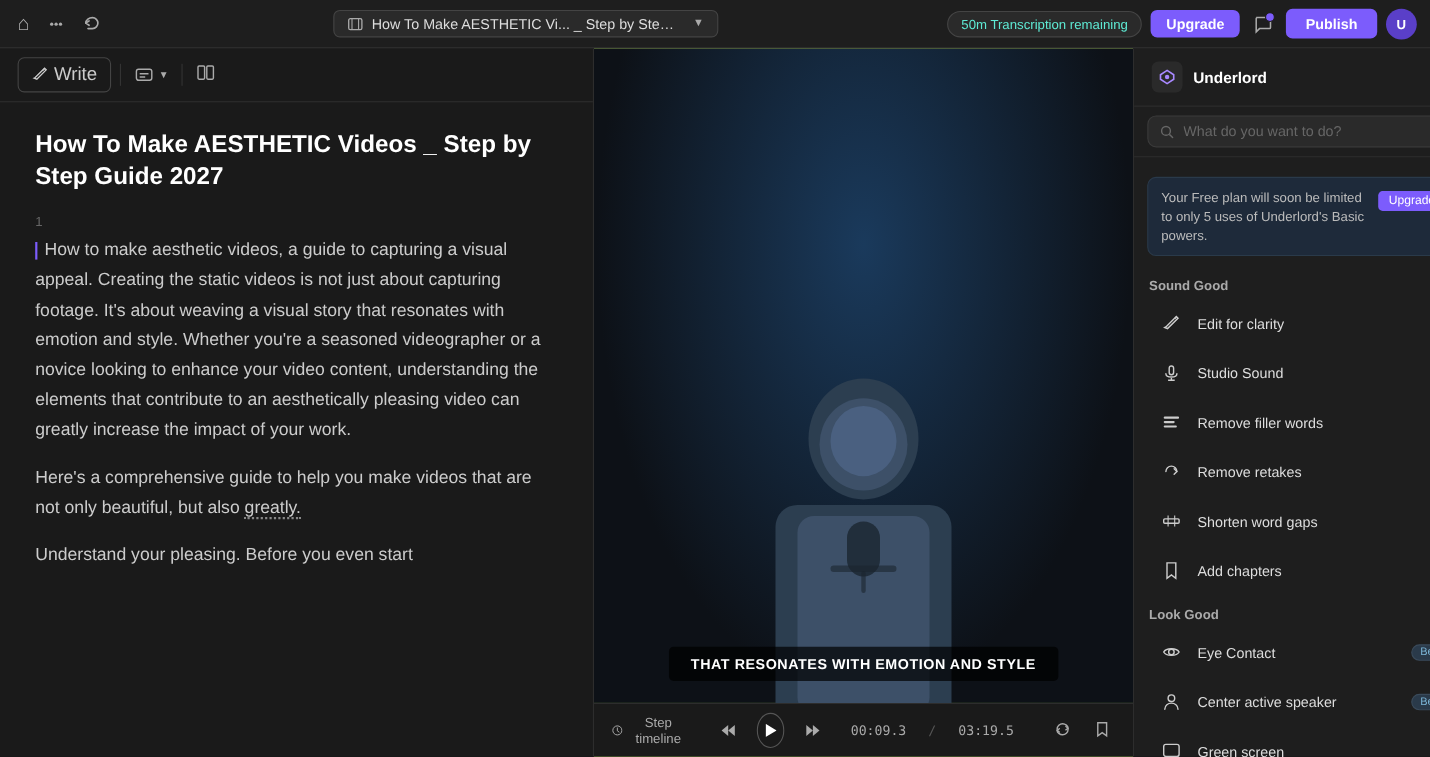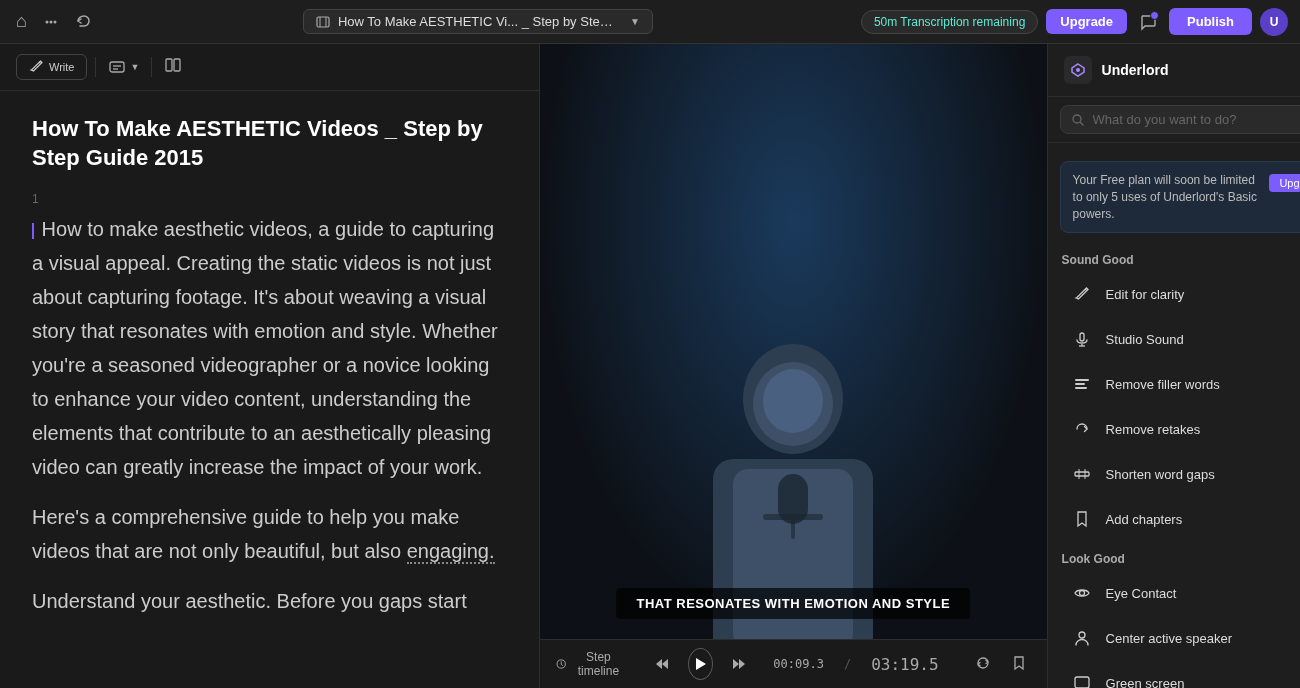--- a/index.html
+++ b/index.html
@@ -23,31 +23,31 @@
     .notification-dot { position: relative; }
     .notification-dot::after { content: ''; position: absolute; top: 2px; right: 2px; width: 7px; height: 7px; background: #7c5cfc; border-radius: 50%; border: 1.5px solid #1e1e1e; }
     .avatar-btn { width: 28px; height: 28px; border-radius: 50%; background: #5a3fc8; border: none; cursor: pointer; display: flex; align-items: center; justify-content: center; font-size: 12px; color: #fff; font-weight: 600; }
 
     
     .main-area { display: flex; flex: 1; overflow: hidden; }
 
     
     .editor-panel { width: 540px; background: #1a1a1a; display: flex; flex-direction: column; border-right: 1px solid #2d2d2d; flex-shrink: 0; }
     .editor-toolbar { display: flex; align-items: center; gap: 8px; padding: 8px 16px; border-bottom: 1px solid #2d2d2d; }
-    .write-btn { display: flex; align-items: center; gap: 6px; background: none; border: 1px solid #444; border-radius: 6px; padding: 5px 12px; color: #ccc; cursor: pointer; font-size: 11px; }
+    .write-btn { display: flex; align-items: center; gap: 6px; background: none; border: 1px solid #444; border-radius: 6px; padding: 5px 12px; color: #ccc; cursor: pointer; font-size: 17px; }
     .toolbar-sep { width: 1px; height: 20px; background: #333; }
     .caption-icon-btn { display: flex; align-items: center; gap: 4px; background: none; border: none; color: #aaa; cursor: pointer; font-size: 18px; padding: 4px; }
     .layout-btn { background: none; border: none; color: #aaa; cursor: pointer; font-size: 16px; padding: 4px; }
 
     .editor-content { flex: 1; overflow-y: auto; padding: 24px 32px; }
     .editor-content::-webkit-scrollbar { width: 4px; }
     .editor-content::-webkit-scrollbar-thumb { background: #444; border-radius: 2px; }
     .doc-title { font-size: 22px; font-weight: 700; color: #fff; line-height: 1.3; margin-bottom: 20px; }
     .segment-number { color: #666; font-size: 12px; margin-bottom: 6px; }
-    .segment-text { font-size: 20px; line-height: 1.7; color: #ccc; margin-bottom: 16px; }
+    .segment-text { font-size: 16px; line-height: 1.7; color: #ccc; margin-bottom: 16px; }
     .segment-text .cursor { display: inline-block; width: 2px; height: 16px; background: #7c5cfc; margin-right: 2px; vertical-align: middle; animation: blink 1s infinite; }
     @keyframes blink { 0%, 100% { opacity: 1; } 50% { opacity: 0; } }
     .dotted-underline { border-bottom: 2px dotted #888; }
 
     
     .video-panel { flex: 1; background: #bef264; display: flex; flex-direction: column; position: relative; }
     .video-container { flex: 1; position: relative; overflow: hidden; }
     .video-caption { position: absolute; bottom: 20px; left: 50%; transform: translateX(-50%); background: rgba(0,0,0,0.7); padding: 8px 20px; border-radius: 4px; text-align: center; font-size: 13px; font-weight: 700; color: #fff; letter-spacing: 0.5px; white-space: nowrap; }
     .video-controls { background: #1a1a1a; border-top: 1px solid #2d2d2d; padding: 8px 16px; display: flex; align-items: center; gap: 12px; }
     .timeline-btn { background: none; border: none; color: #aaa; cursor: pointer; font-size: 12px; display: flex; align-items: center; gap: 6px; }
@@ -153,31 +153,31 @@
       </button>
       <div class="toolbar-sep"></div>
       <button class="layout-btn">
         <svg width="18" height="18" viewBox="0 0 18 18" fill="none">
             <rect x="2" y="3" width="6" height="12" rx="1" stroke="#aaa" stroke-width="1.3"></rect>
             <rect x="10" y="3" width="6" height="12" rx="1" stroke="#aaa" stroke-width="1.3"></rect>
           </svg>
       </button>
     </div>
     <div class="editor-content">
-      <div class="doc-title">How To Make AESTHETIC Videos _ Step by Step Guide 2015</div>
+      <div class="doc-title">How To Make AESTHETIC Videos _ Step by Step Guide 2027</div>
       <div class="segment-number">1</div>
       <div class="segment-text">
         <span class="cursor"></span>
         <span>How to make aesthetic videos, a guide to capturing a visual appeal. Creating the static videos is not just about capturing footage. It's about weaving a visual story that resonates with emotion and style. Whether you're a seasoned videographer or a novice looking to enhance your video content, understanding the elements that contribute to an aesthetically pleasing video can greatly increase the impact of your work.</span>
       </div>
       <div class="segment-text">
-        <span>Here's a comprehensive guide to help you make videos that are not only beautiful, but also <span class="dotted-underline">engaging.</span></span>
+        <span>Here's a comprehensive guide to help you make videos that are not only beautiful, but also <span class="dotted-underline">greatly.</span></span>
       </div>
       <div class="segment-text">
-        <span>Understand your aesthetic. Before you gaps start</span>
+        <span>Understand your pleasing. Before you even start</span>
       </div>
     </div>
   </div>
 
   <div class="video-panel">
     <div class="video-container">
       <div class="video-bg">
         <div class="video-dark-grad"></div>
 
         <svg class="person-silhouette" viewBox="0 0 280 320" fill="none" xmlns="http://www.w3.org/2000/svg">
@@ -215,21 +215,21 @@
           </svg>
       </button>
       <button class="ctrl-btn">
         <svg width="16" height="16" viewBox="0 0 16 16" fill="none">
             <polygon points="8,3 14,8 8,13" fill="#aaa"></polygon>
             <polygon points="2,3 8,8 2,13" fill="#aaa"></polygon>
           </svg>
       </button>
       <span style="font-size:12px;color:#aaa;font-family:monospace;margin:0 8px;">00:09.3</span>
       <span style="font-size:12px;color:#555;font-family:monospace;">/</span>
-      <span style="font-size:16px;color:#aaa;font-family:monospace;margin:0 8px;">03:19.5</span>
+      <span style="font-size:12px;color:#aaa;font-family:monospace;margin:0 8px;">03:19.5</span>
       <div style="flex:1"></div>
       <button class="loop-btn">
         <svg width="16" height="16" viewBox="0 0 16 16" fill="none">
             <path d="M3 8 C3 5 5.5 3 8 3 C10.5 3 13 5 13 7" stroke="#aaa" stroke-width="1.3" stroke-linecap="round"></path>
             <path d="M13 8 C13 11 10.5 13 8 13 C5.5 13 3 11 3 9" stroke="#aaa" stroke-width="1.3" stroke-linecap="round"></path>
             <path d="M11 5.5 L13 7 L11 8.5" stroke="#aaa" stroke-width="1.3" stroke-linecap="round" stroke-linejoin="round"></path>
             <path d="M5 10.5 L3 9 L5 7.5" stroke="#aaa" stroke-width="1.3" stroke-linecap="round" stroke-linejoin="round"></path>
           </svg>
       </button>
       <button class="bookmark-btn">

